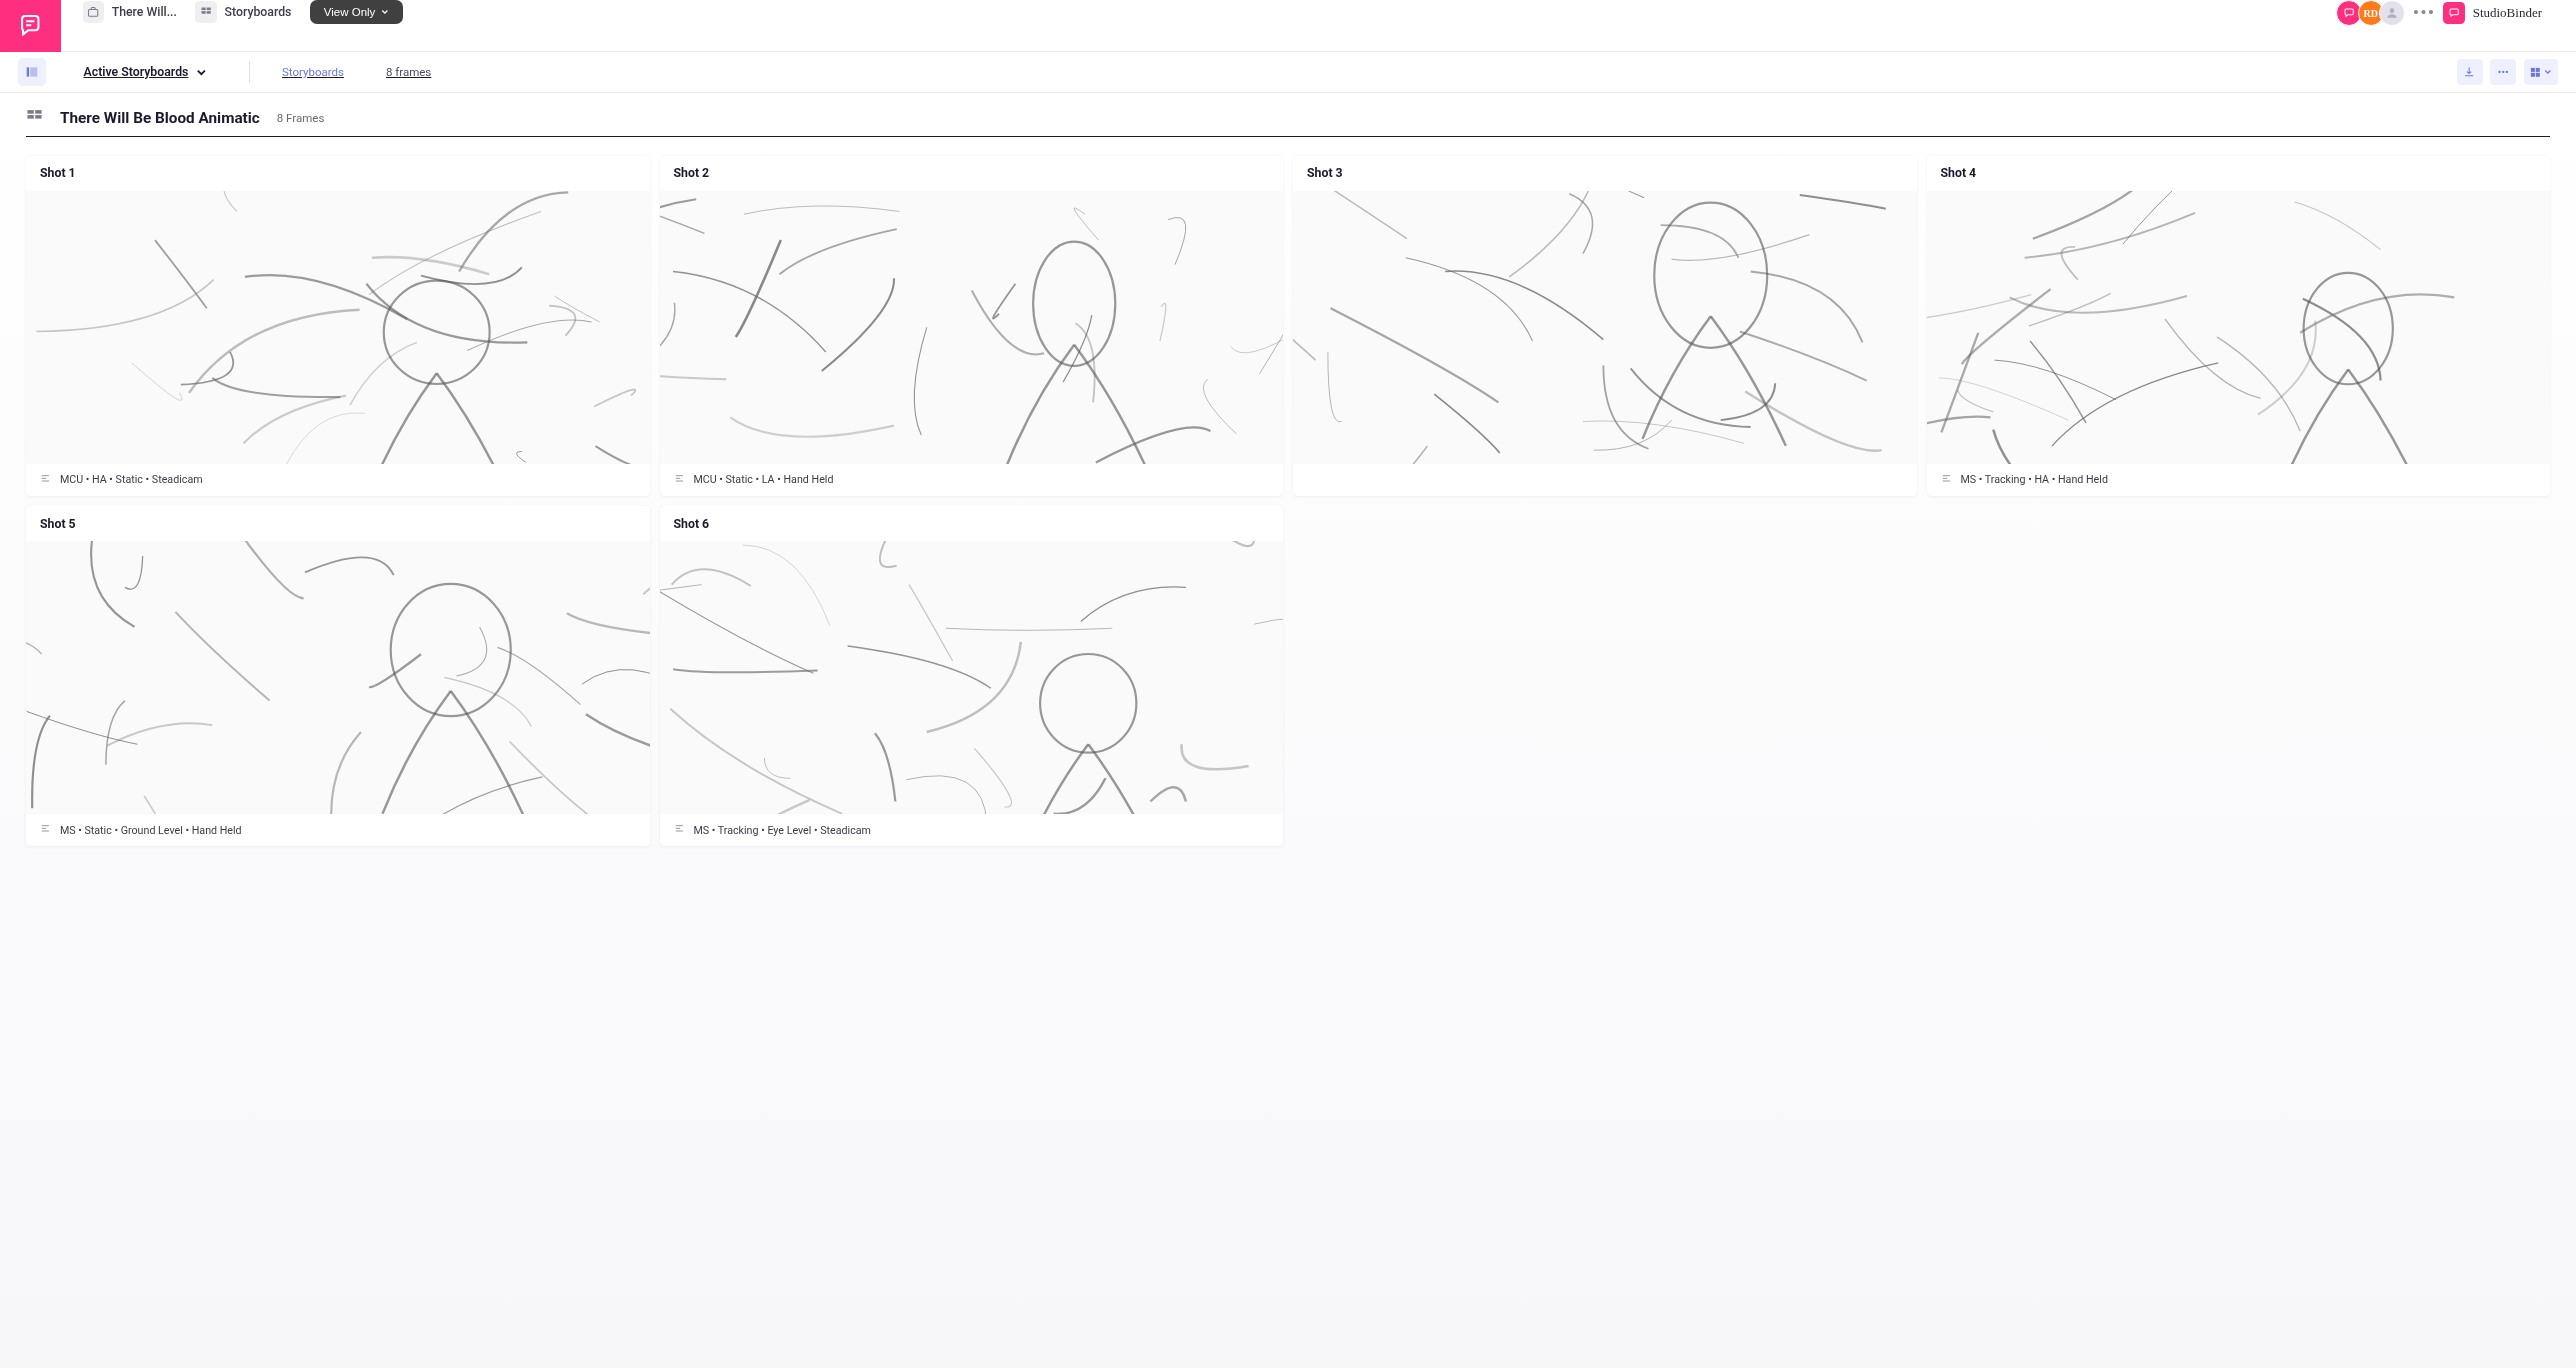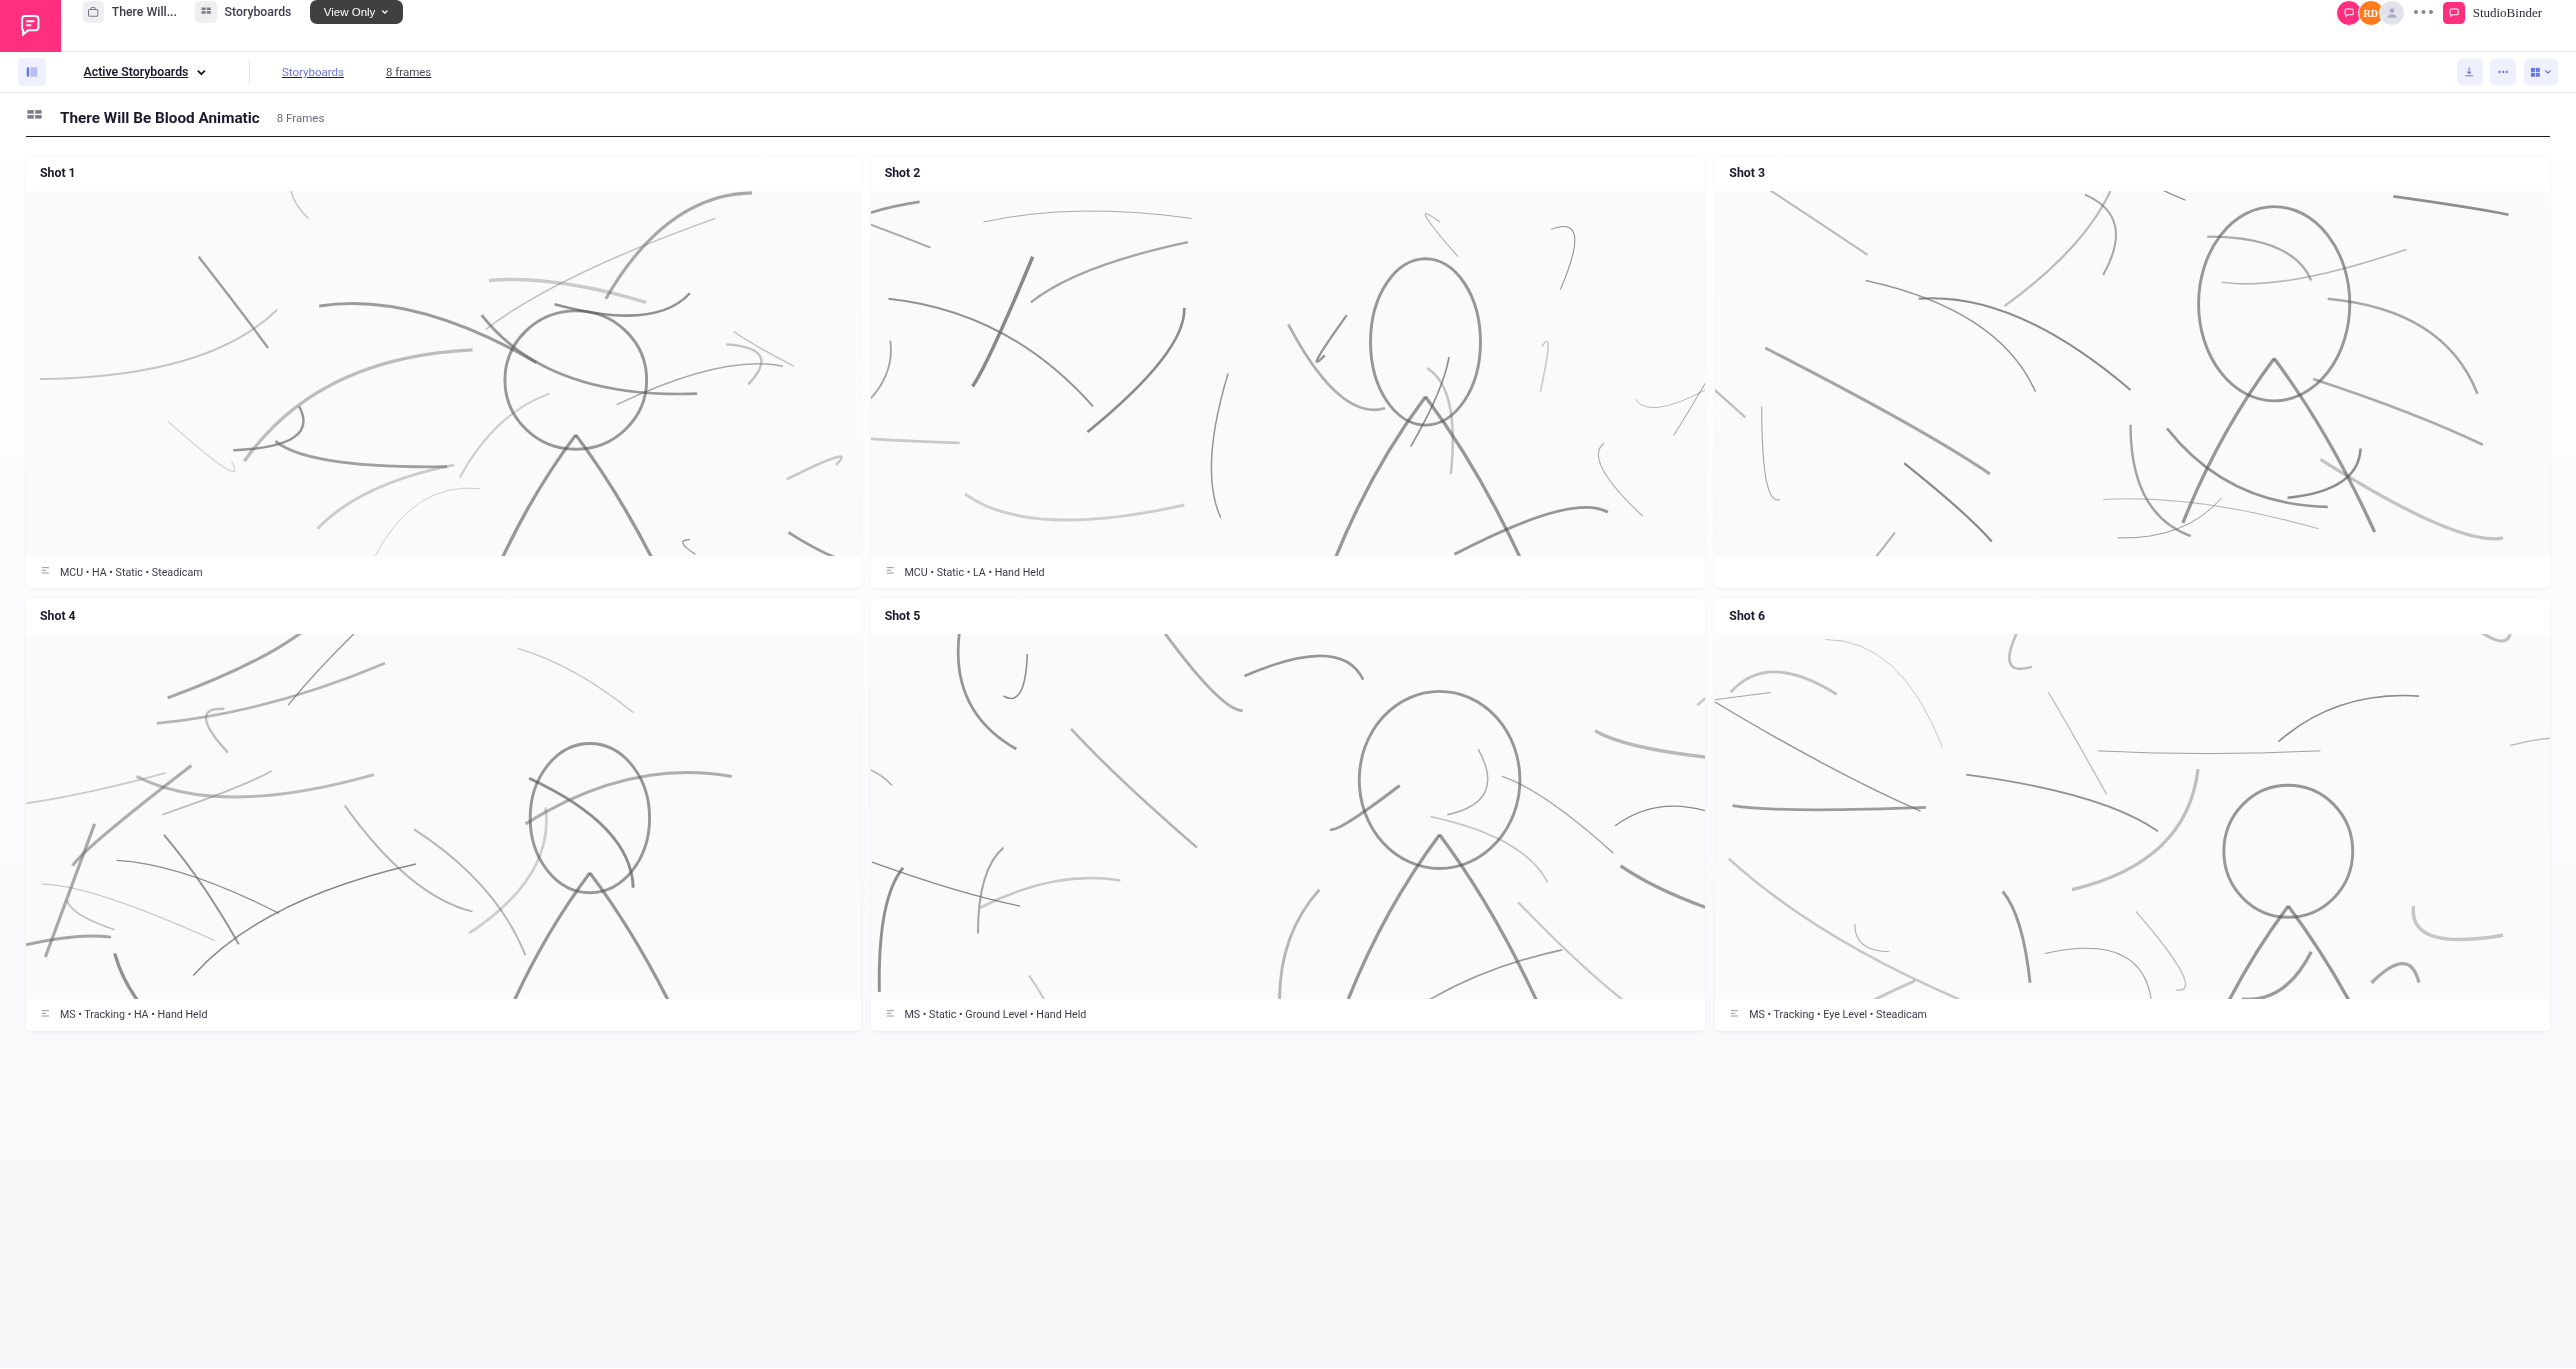--- a/index.html
+++ b/index.html
@@ -34,21 +34,21 @@
 
 .subbar-right { margin-left: auto; display: flex; align-items: center; gap: 7.7px; }
 .tool-btn { width: 26px; height: 26px; background: #eef0fd; border-radius: 4.6px; display: flex; align-items: center; justify-content: center; cursor: pointer; color: #6b76e0; font-size: 10.7px; }
 
 .content { padding: 15.3px 26px 31px; background: linear-gradient(#fff, #f7f7fa); min-height: calc(100vh - 94px); }
 .title-row { display: flex; align-items: center; gap: 17px; padding-bottom: 8px; border-bottom: 1.5px solid #1a1a2e; margin-bottom: 18.4px; }
 .title-grid-icon { color: #7a7a8c; }
 .page-title { font-size: 15.3px; font-weight: 700; color: #1a1a2e; }
 .page-sub { font-size: 11.5px; color: #6a6a7c; }
 
-.grid { display: grid; grid-template-columns: repeat(3, 1fr); gap: 10px; }
+.grid { display: grid; grid-template-columns: repeat(4, 1fr); gap: 10px; }
 .card { background: #fff; border-radius: 4.6px; overflow: hidden; box-shadow: 0 0.8px 3.1px rgba(0,0,0,0.06); }
 .card-head { padding: 10.7px 14px; font-size: 12.3px; font-weight: 700; color: #1a1a2e; }
 .card-img { width: 100%; aspect-ratio: 16/7; background: #f4f4f6; position: relative; overflow: hidden; }
 .card-img svg { width: 100%; height: 100%; display: block; }
 .card-foot { padding: 9.2px 14px; display: flex; align-items: center; gap: 9.2px; font-size: 10.7px; color: #3a3a4c; }
 .foot-icon { color: #8a8a9a; }
 </style>
 </head>
 <body>
 

